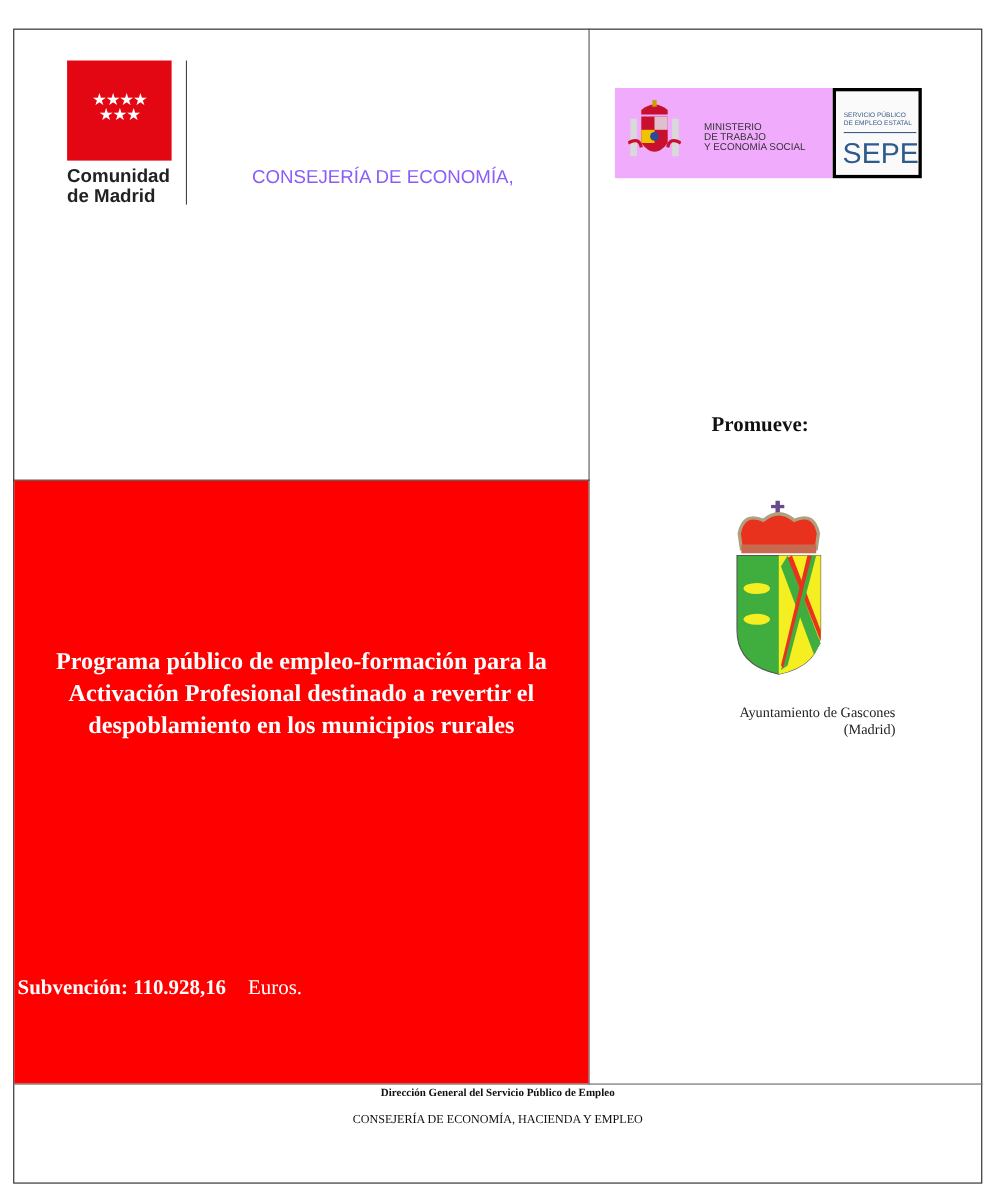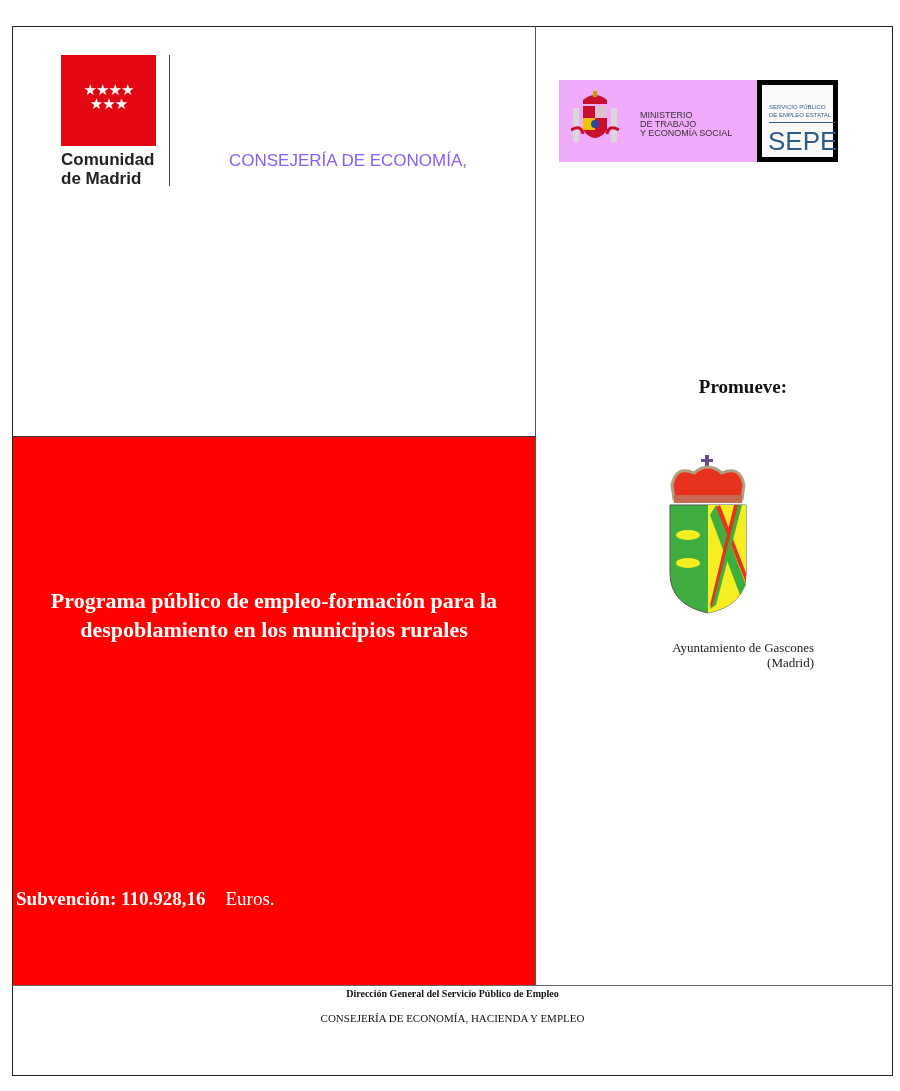--- a/index.html
+++ b/index.html
@@ -12,25 +12,25 @@
   
   .cm-logo{position:absolute;left:61px;top:55px;width:95px;height:91px;background:#e30613;}
   .cm-stars{position:absolute;left:0;top:28px;width:95px;text-align:center;color:#fff;font-family:"DejaVu Sans",sans-serif;font-size:15px;line-height:14px;letter-spacing:-1px;}
   .cm-name{position:absolute;left:61px;top:150px;font-family:"Liberation Sans",sans-serif;font-weight:bold;font-size:17px;line-height:19px;color:#222;}
   .cm-sep{position:absolute;left:169px;top:55px;width:1px;height:131px;background:#444;}
   .cm-dept{position:absolute;left:184px;top:151px;font-family:"Liberation Sans",sans-serif;font-size:17px;line-height:19px;color:#8b5cf6;margin-left:45px;}
   
   .min-logo{position:absolute;left:559px;top:80px;width:198px;height:82px;background:#f0abfc;}
   .min-crest{position:absolute;left:12px;top:10px;width:48px;height:62px;}
   .min-text{position:absolute;left:81px;top:31px;font-family:"Liberation Sans",sans-serif;font-size:9px;line-height:9px;color:#333;}
-  .sepe{position:absolute;left:757px;top:80px;width:81px;height:82px;background:#fafafa;border:5px solid #000000;box-sizing:border-box;}
+  .sepe{position:absolute;left:757px;top:80px;width:81px;height:82px;background:#fafafa;border:3px solid #000000;box-sizing:border-box;}
   .sepe-small{position:absolute;left:7px;top:18px;font-family:"Liberation Sans",sans-serif;font-size:6px;line-height:8px;color:#3a5a8a;}
   .sepe-line{position:absolute;left:7px;top:37px;width:66px;height:1px;background:#3a5a8a;}
   .sepe-big{position:absolute;left:6px;top:42px;font-family:"Liberation Sans",sans-serif;font-size:26px;line-height:28px;color:#2e5a8c;}
-  .promueve{position:absolute;left:668px;top:376px;width:150px;text-align:center;font-weight:bold;font-size:19px;color:#111;}
+  .promueve{position:absolute;left:616px;top:376px;width:150px;text-align:center;font-weight:bold;font-size:19px;color:#111;}
   .crest{position:absolute;left:666px;top:455px;width:84px;height:160px;}
   .ayto{position:absolute;left:614px;top:640px;width:200px;text-align:right;font-size:13px;line-height:15px;color:#222;}
   .prog-title{position:absolute;left:13px;top:586px;width:522px;text-align:center;color:#fff;font-weight:bold;font-size:22px;line-height:29px;}
   .subv{position:absolute;left:16px;top:888px;color:#fff;font-size:19px;}
   .subv b{font-weight:bold;}
   .subv .eur{margin-left:20px;}
   .foot1{position:absolute;left:0;top:988px;width:905px;text-align:center;font-weight:bold;font-size:10px;color:#111;}
   .foot2{position:absolute;left:0;top:1012px;width:905px;text-align:center;font-size:11px;color:#111;}
 </style>
 </head>
@@ -97,20 +97,21 @@
   <ellipse cx="22" cy="80" rx="12" ry="5" fill="#f5ee20"></ellipse>
   <ellipse cx="22" cy="108" rx="12" ry="5" fill="#f5ee20"></ellipse>
 </svg>
 <div class="ayto">
   <div>Ayuntamiento de Gascones</div>
   <div>(Madrid)</div>
 </div>
 
 <div class="prog-title">
   <div>Programa público de empleo-formación para la</div>
+  <div>Activación Profesional destinado a revertir el</div>
   <div>despoblamiento en los municipios rurales</div>
 </div>
 <div class="subv">
   <b>Subvención: 110.928,16</b><span class="eur">Euros.</span>
 </div>
 
 <div class="foot1">Dirección General del Servicio Público de Empleo</div>
 <div class="foot2">CONSEJERÍA DE ECONOMÍA, HACIENDA Y EMPLEO</div>
 
 </body></html>

